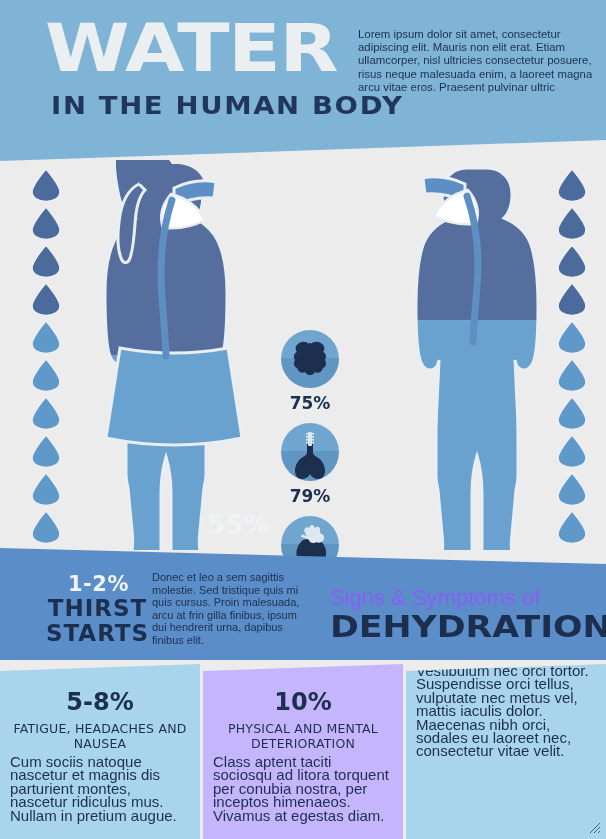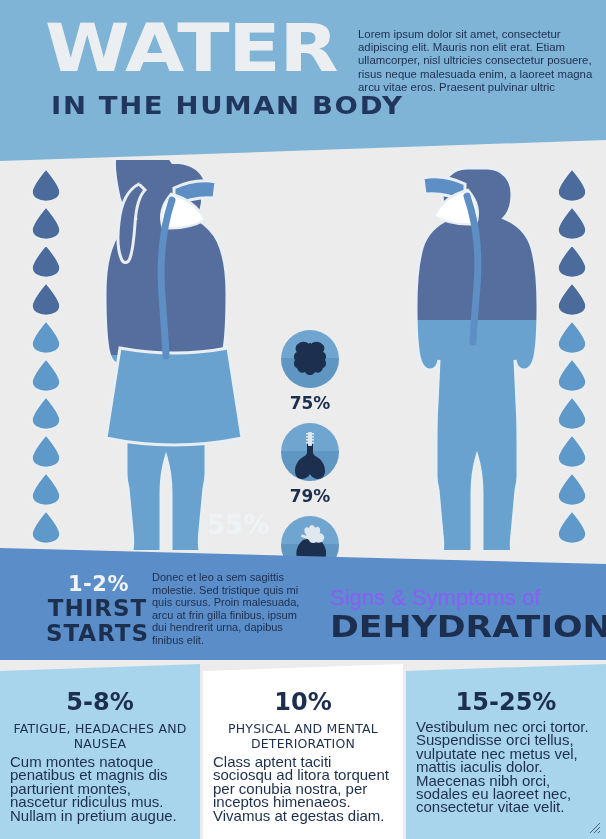--- a/index.html
+++ b/index.html
@@ -62,21 +62,21 @@
      font-family:"Liberation Sans",sans-serif;}
   #band-dehy{position:absolute;left:330px;top:608px;font-size:31px;font-weight:bold;
      color:#1d2f4e;font-family:"DejaVu Sans",sans-serif;letter-spacing:0px;
      transform:scaleX(1.12);transform-origin:left top;}
 
   
   #panels{position:absolute;left:0;top:660px;width:496px;height:179px;}
   .panel{position:absolute;top:0;height:179px;overflow:hidden;}
   #panel-1{left:0;width:200px;background:#a9d5ec;
      clip-path:polygon(0 11px,200px 4px,200px 179px,0 179px);}
-  #panel-2{left:203px;width:200px;background:#ffffff;
+  #panel-2{left:203px;width:200px;background:#c4b5fd;
      clip-path:polygon(0 11px,200px 4px,200px 179px,0 179px);}
   #panel-3{left:406px;width:200px;background:#a9d5ec;
      clip-path:polygon(0 11px,200px 4px,200px 179px,0 179px);}
   .panel-pct{margin-top:28px;text-align:center;font-size:24px;font-weight:bold;
      color:#1d2f4e;font-family:"DejaVu Sans",sans-serif;letter-spacing:0px;}
   .panel-head{margin-top:6px;text-align:center;font-size:12.5px;line-height:14.5px;
      font-weight:normal;color:#1d2f4e;font-family:"DejaVu Sans",sans-serif;letter-spacing:0.2px;}
   .panel-para{margin:4px 10px 0 10px;font-size:15px;line-height:13.4px;color:#1d2f4e;}
   #resize-handle{position:absolute;right:5px;bottom:5px;width:12px;height:12px;}
 </style>
@@ -350,31 +350,30 @@
   <div id="band-title">THIRST STARTS</div>
   <div id="band-para">Donec et leo a sem sagittis molestie. Sed tristique quis mi quis cursus. Proin malesuada, arcu at frin gilla finibus, ipsum dui hendrerit urna, dapibus finibus elit.</div>
   <div id="band-signs">Signs &amp; Symptoms of</div>
   <div id="band-dehy">DEHYDRATION</div>
 
   <div id="panels">
 
     <div id="panel-1" class="panel">
       <div class="panel-pct">5-8%</div>
       <div class="panel-head">FATIGUE, HEADACHES AND NAUSEA</div>
-      <div class="panel-para">Cum montes natoque penatibus et magnis dis parturient montes, nascetur ridiculus mus. Nullam in pretium augue.</div>
+      <div class="panel-para">Cum sociis natoque nascetur et magnis dis parturient montes, nascetur ridiculus mus. Nullam in pretium augue.</div>
     </div>
 
     <div id="panel-2" class="panel">
       <div class="panel-pct">10%</div>
       <div class="panel-head">PHYSICAL AND MENTAL DETERIORATION</div>
       <div class="panel-para">Class aptent taciti sociosqu ad litora torquent per conubia nostra, per inceptos himenaeos. Vivamus at egestas diam.</div>
     </div>
 
     <div id="panel-3" class="panel">
-      <div class="panel-pct">15-25%</div>
       <div class="panel-para">Vestibulum nec orci tortor. Suspendisse orci tellus, vulputate nec metus vel, mattis iaculis dolor. Maecenas nibh orci, sodales eu laoreet nec, consectetur vitae velit.</div>
       <svg id="resize-handle" viewBox="0 0 12 12" xmlns="http://www.w3.org/2000/svg">
         <g stroke="#44607f" stroke-width="1">
           <line x1="11" y1="1" x2="1" y2="11"></line>
           <line x1="11" y1="5" x2="5" y2="11"></line>
           <line x1="11" y1="9" x2="9" y2="11"></line>
         </g>
       </svg>
     </div>
 

